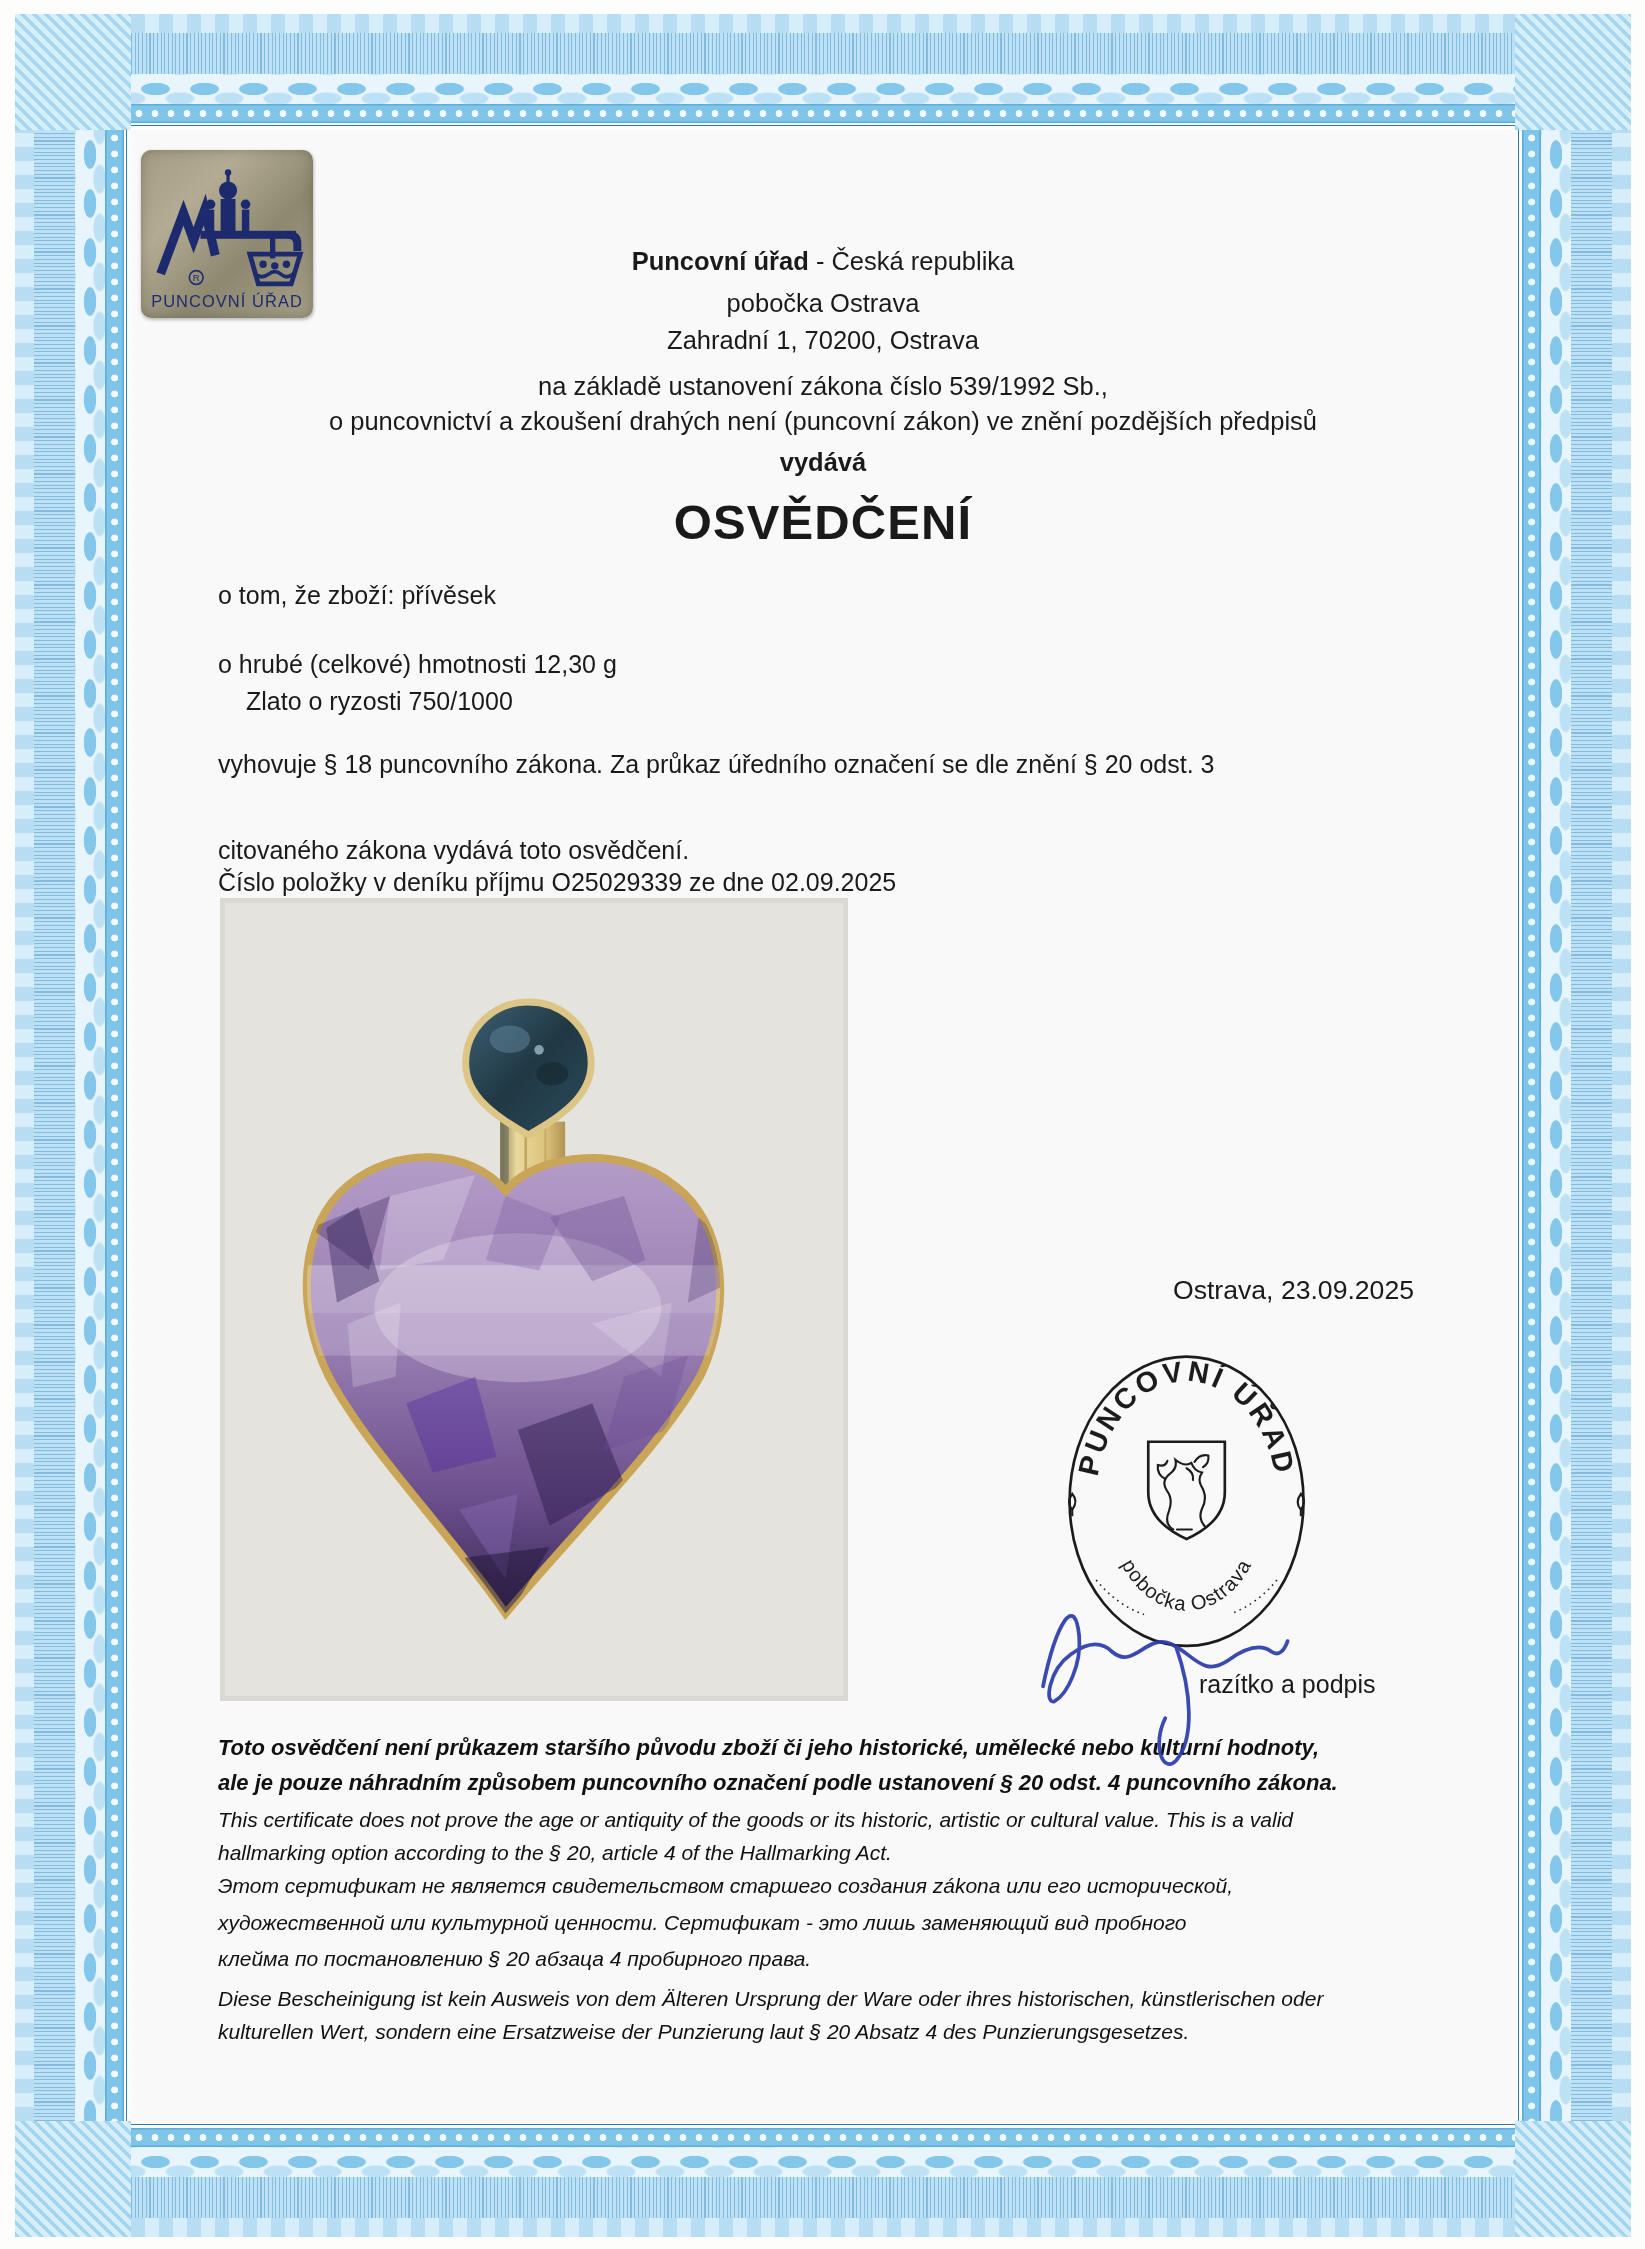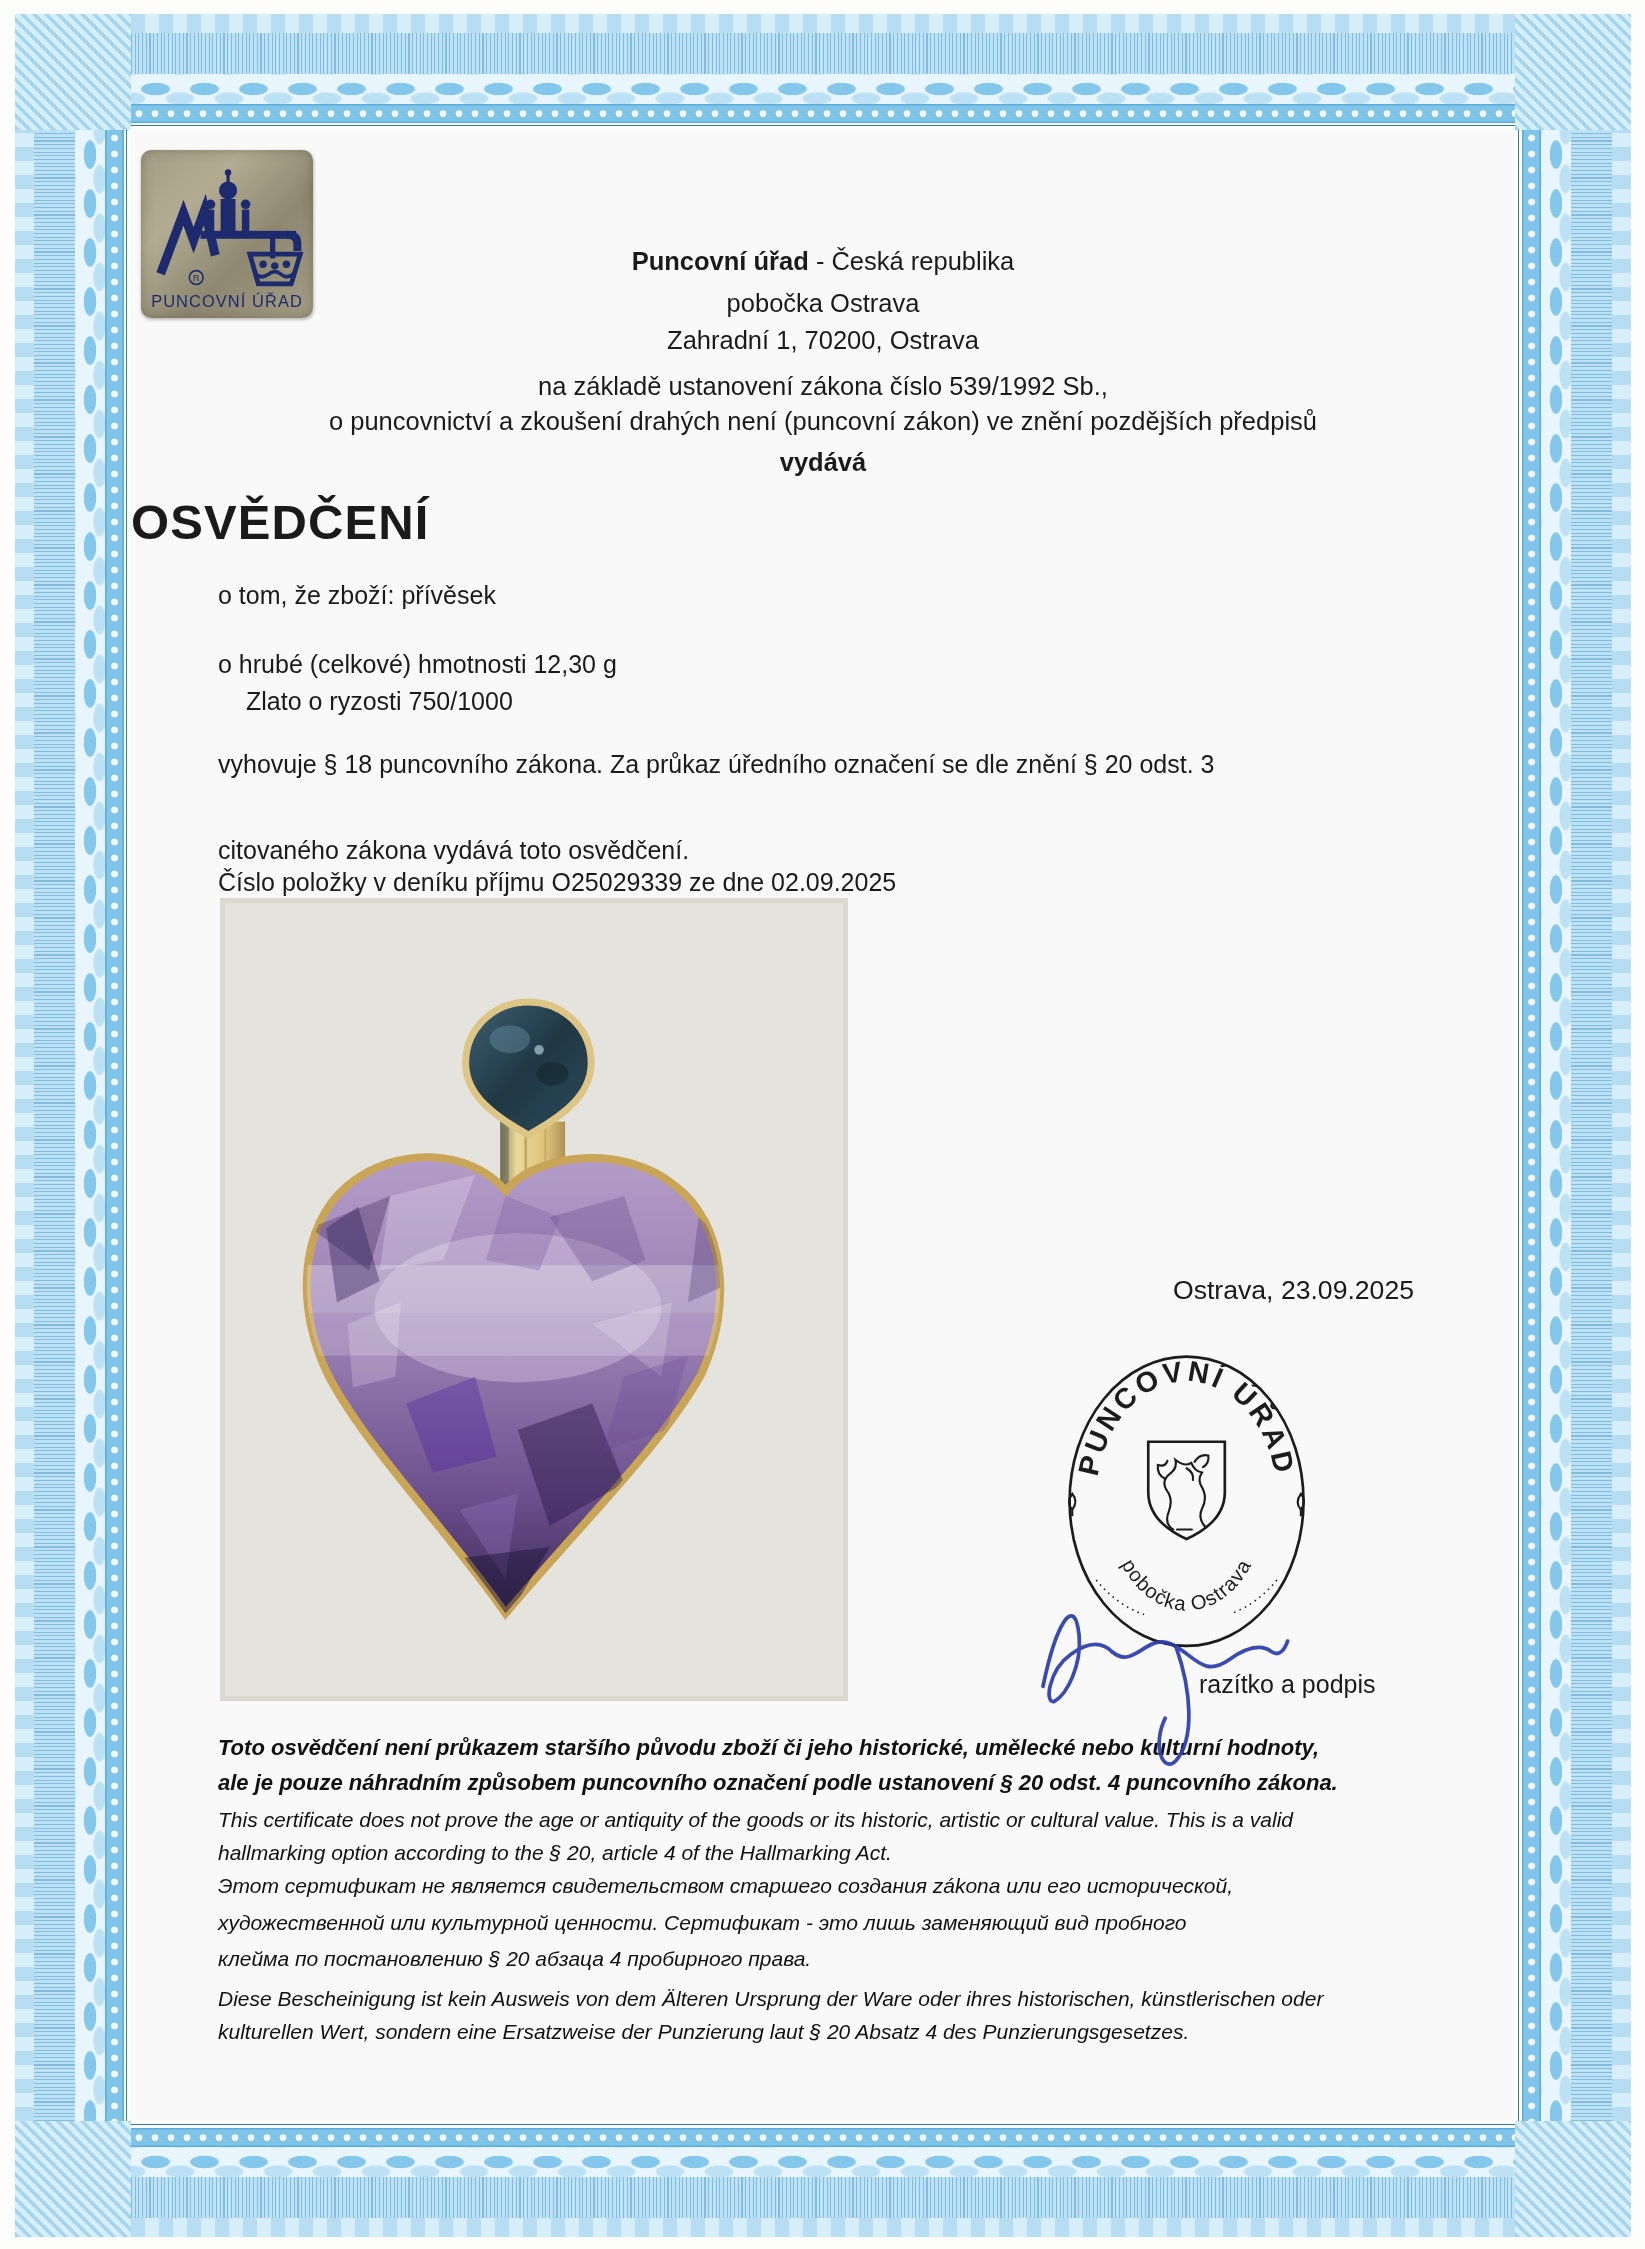--- a/index.html
+++ b/index.html
@@ -46,21 +46,21 @@
   
   .logo-sticker{
     position:absolute;left:141px;top:150px;width:172px;height:168px;border-radius:10.6px;
     background:linear-gradient(135deg,#a49d85 0%,#b3ac92 30%,#8e8871 62%,#a59e86 100%);
     box-shadow:inset 0 0 11.7px rgba(60,55,40,.35), 0.5px 1.1px 3.2px rgba(0,0,0,.25);
   }
 
   
   .center-line{position:absolute;left:131px;width:1384px;text-align:center;font-size:25.5px;white-space:nowrap;}
   .bold{font-weight:bold;}
-  .doc-title{position:absolute;left:131px;width:1384px;text-align:left;top:494px;
+  .doc-title{position:absolute;left:131px;width:1384px;text-align:center;top:494px;
     font-size:49px;font-weight:bold;letter-spacing:1.1px;}
   .body-line{position:absolute;font-size:25px;white-space:nowrap;}
   .place-date{position:absolute;left:1173px;top:1275px;font-size:26.6px;white-space:nowrap;}
   .stamp-caption{position:absolute;left:1199px;top:1670px;font-size:25px;white-space:nowrap;z-index:5;}
 
   .disc{position:absolute;left:218px;font-size:21px;font-style:italic;white-space:nowrap;color:#111;}
   .disc.cs{font-weight:bold;font-size:22px;}
 
   
   .photo{position:absolute;left:220px;top:898px;width:628px;height:803px;background:#e4e3dd;

